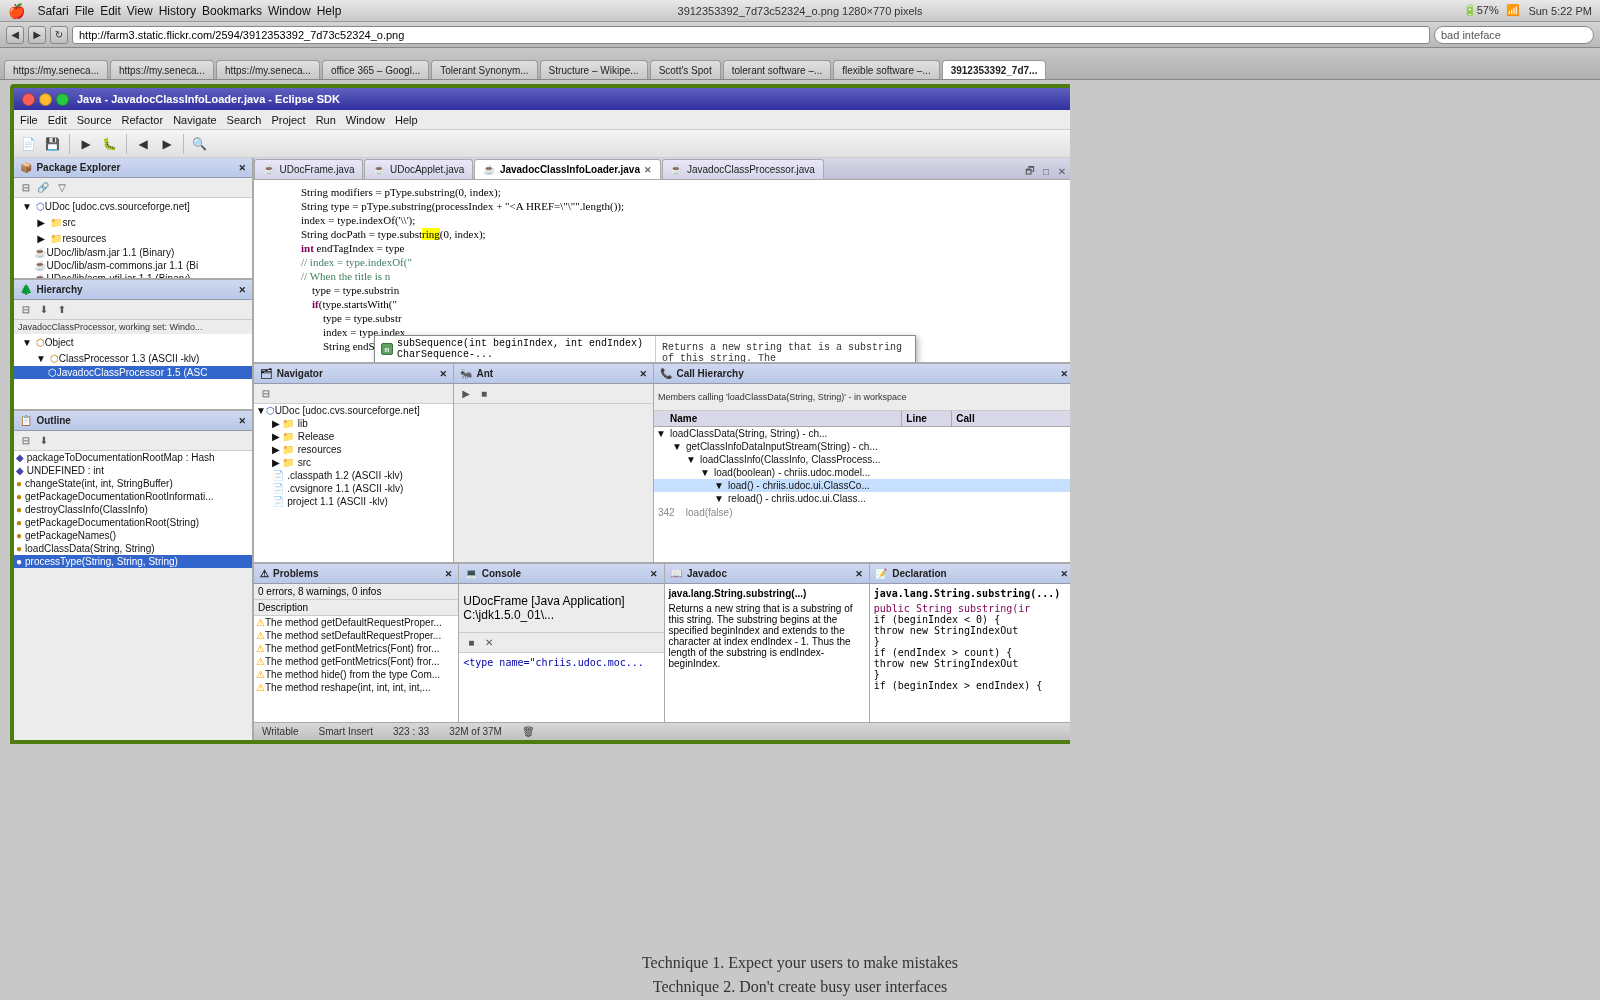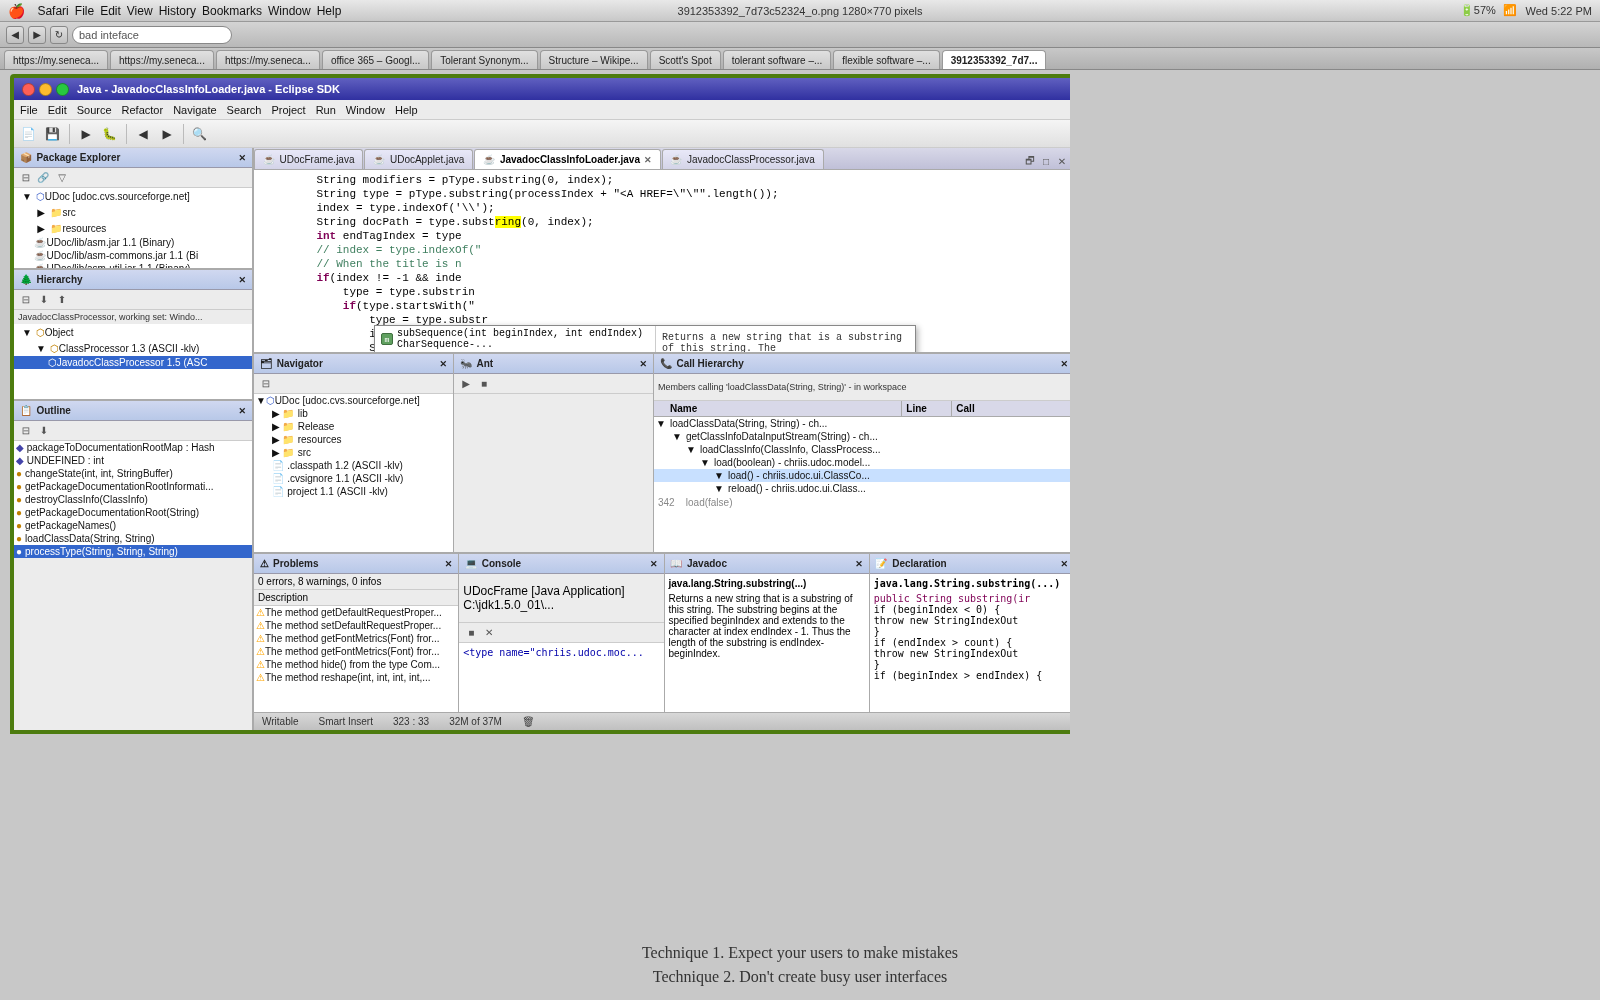--- a/index.html
+++ b/index.html
@@ -58,21 +58,21 @@
       border: 1px solid #888;
       border-radius: 10px;
       padding: 0 6px;
       font-size: 11px;
       display: flex; align-items: center; color: #555;
     }
 
     
     .browser-tabs {
       width: 100%;
-      height: 22px;
+      height: 32px;
       background: linear-gradient(to bottom, #c8c8c8, #b0b0b0);
       display: flex;
       align-items: flex-end;
       padding: 0 4px;
       border-bottom: 1px solid #888;
     }
     .browser-tab {
       height: 19px;
       padding: 0 8px;
       background: linear-gradient(to bottom, #e0e0e0, #c8c8c8);
@@ -226,21 +226,21 @@
 
     
     .code-editor {
       flex: 1;
       background: white;
       overflow: auto;
       position: relative;
       font-family: 'Courier New', monospace;
       font-size: 11px;
     }
-    .code-line { display: flex; align-items: flex-start; min-height: 14px; }
+    .code-line { display: flex; align-items: flex-end; min-height: 14px; font-family: Liberation Serif, serif; }
     .line-num { width: 30px; text-align: right; padding-right: 6px; color: #999; font-size: 10px; user-select: none; background: #f5f5f5; border-right: 1px solid #ddd; flex-shrink: 0; }
     .line-content { padding-left: 6px; white-space: pre; color: #000; }
     .kw { color: #7f0055; font-weight: bold; }
     .comment { color: #3f7f5f; }
 
     
     .autocomplete-popup {
       position: absolute;
       top: 155px;
       left: 120px;
@@ -301,28 +301,29 @@
     <span class="menu-item">View</span>
     <span class="menu-item">History</span>
     <span class="menu-item">Bookmarks</span>
     <span class="menu-item">Window</span>
     <span class="menu-item">Help</span>
   </div>
   <div class="center-title">3912353392_7d73c52324_o.png  1280×770 pixels</div>
   <div class="right-items">
     <span>🔋57%</span>
     <span>📶</span>
-    <span>Wed 5:22 PM</span>
+    <span>Sun 5:22 PM</span>
   </div>
 </div>
 
 <div class="browser-toolbar">
   <div class="nav-btn">◀</div>
   <div class="nav-btn">▶</div>
   <div class="nav-btn">↻</div>
+  <div class="address-bar">http://farm3.static.flickr.com/2594/3912353392_7d73c52324_o.png</div>
   <div class="search-bar">bad inteface</div>
 </div>
 
 <div class="browser-tabs">
   <div class="browser-tab">https://my.seneca...</div>
   <div class="browser-tab">https://my.seneca...</div>
   <div class="browser-tab">https://my.seneca...</div>
   <div class="browser-tab">office 365 – Googl...</div>
   <div class="browser-tab">Tolerant Synonym...</div>
   <div class="browser-tab">Structure – Wikipe...</div>
@@ -532,24 +533,20 @@
             <div class="code-line">
               <span class="line-num"></span>
               <span class="line-content comment">    // index = type.indexOf("</span>
             </div>
             <div class="code-line">
               <span class="line-num"></span>
               <span class="line-content comment">    // When the title is n</span>
             </div>
             <div class="code-line">
               <span class="line-num"></span>
-              <span class="line-content">    <span class="kw">if</span>(index != -1 &amp;&amp; inde</span>
-            </div>
-            <div class="code-line">
-              <span class="line-num"></span>
               <span class="line-content">        type = type.substrin</span>
             </div>
             <div class="code-line">
               <span class="line-num"></span>
               <span class="line-content">        <span class="kw">if</span>(type.startsWith("</span>
             </div>
             <div class="code-line">
               <span class="line-num"></span>
               <span class="line-content">            type = type.substr</span>
             </div>

